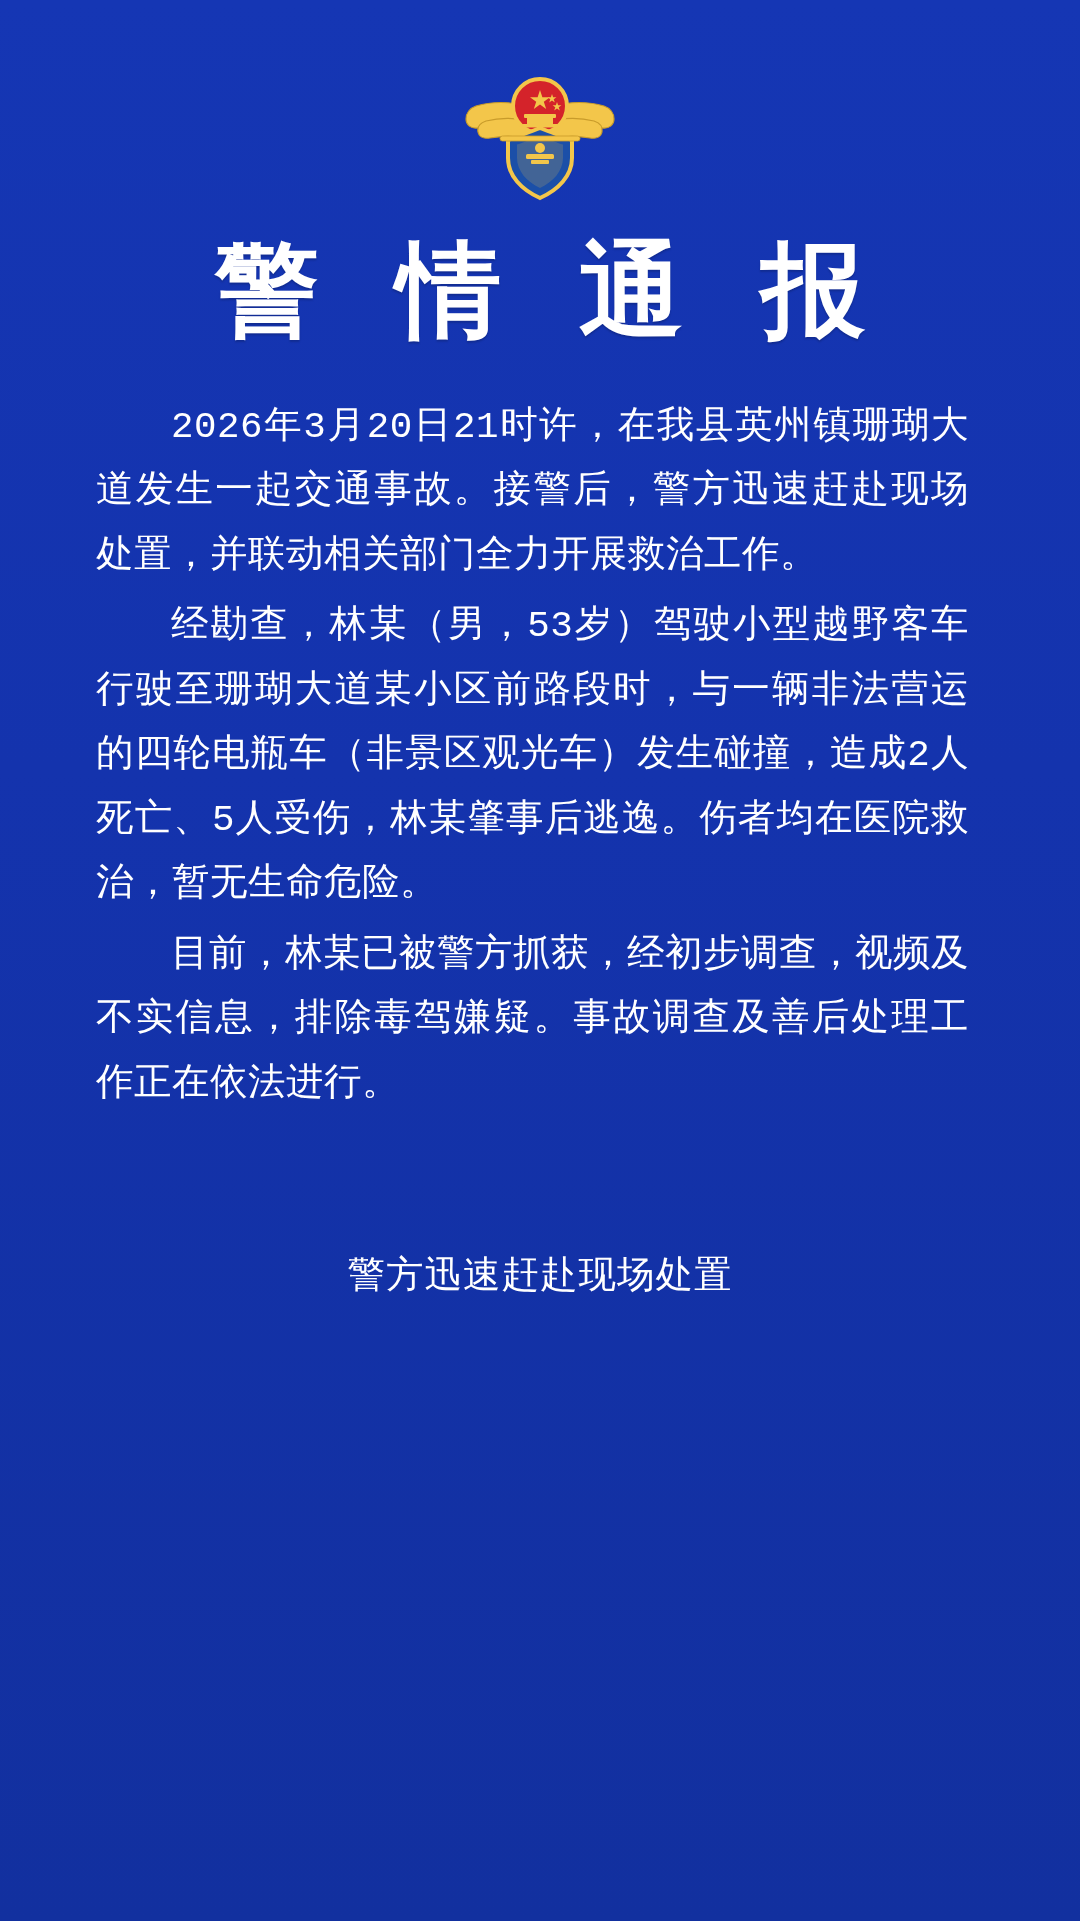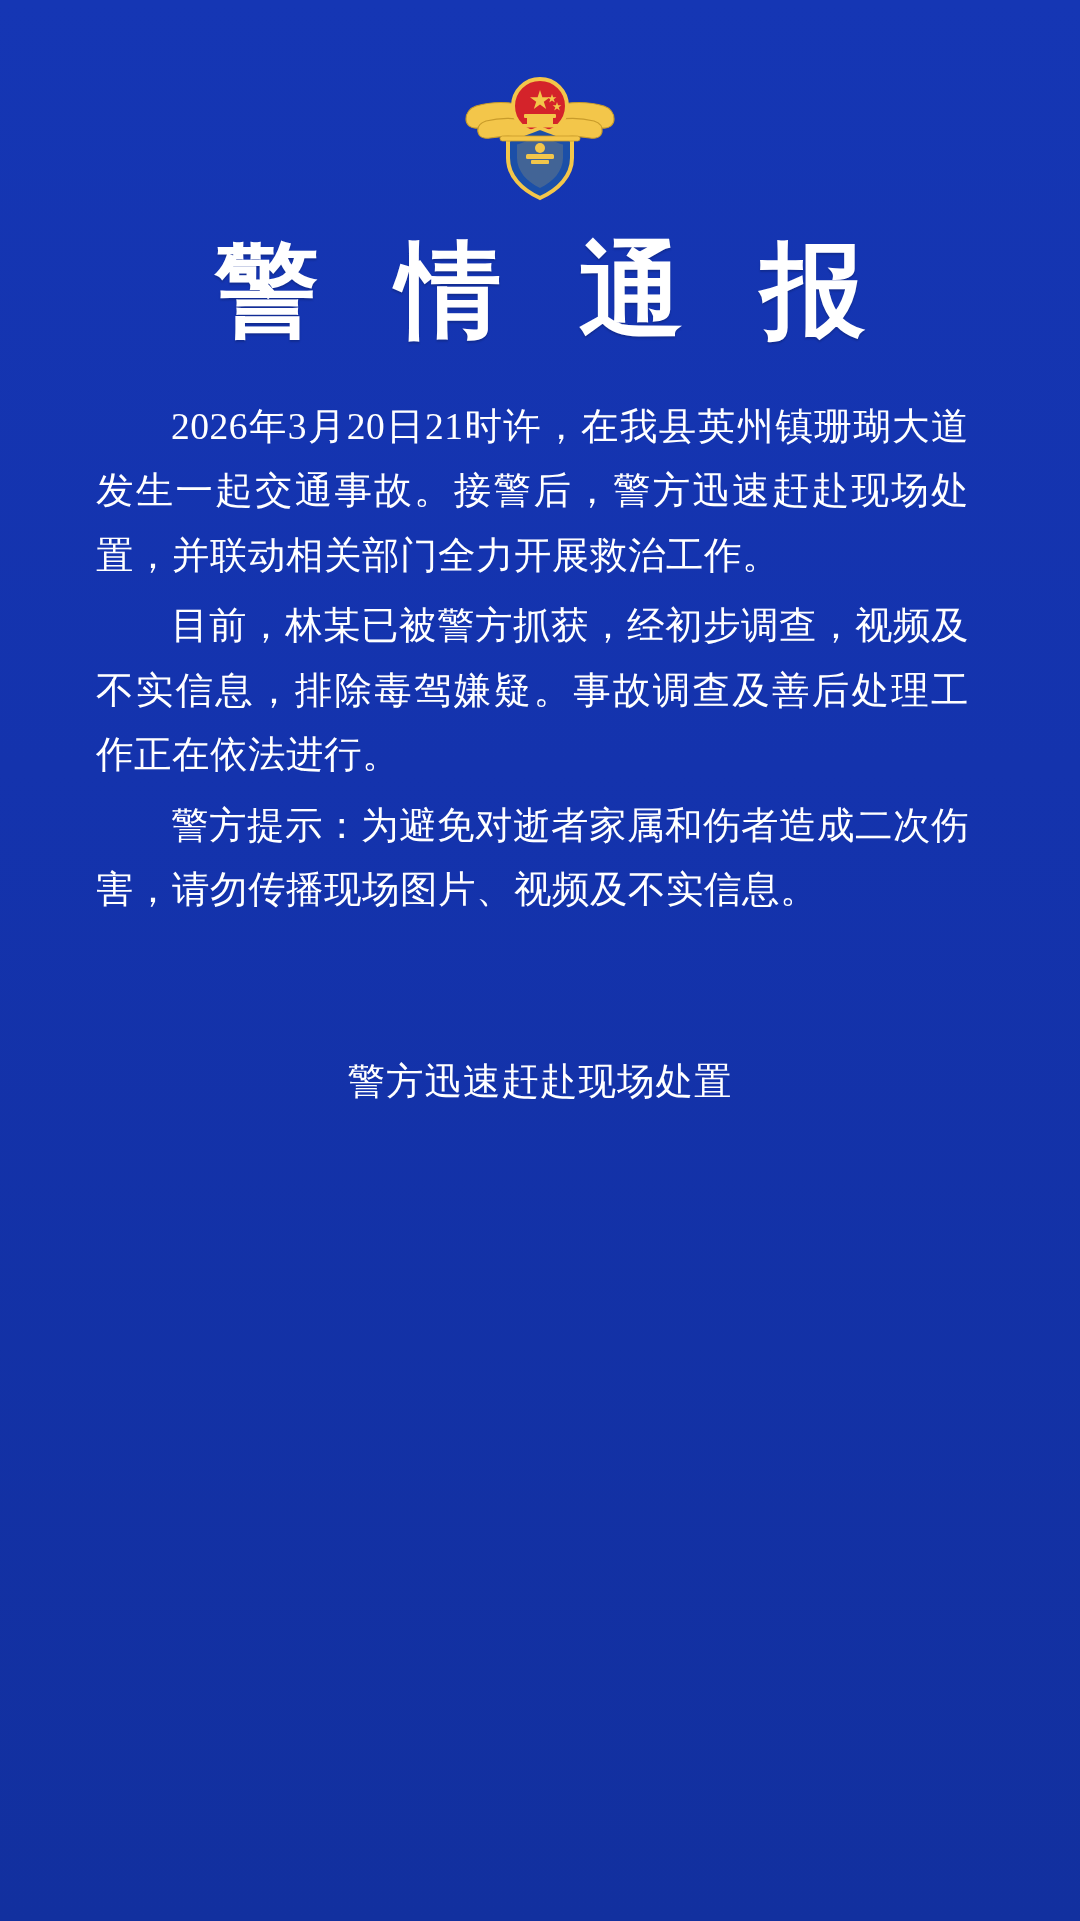--- a/index.html
+++ b/index.html
@@ -56,20 +56,21 @@
     width: 100%;
     font-size: 37.5px;
     line-height: 1.72;
     text-align: justify;
     text-justify: inter-ideograph;
     letter-spacing: 0.5px;
   }
   .body-text p {
     margin: 0 15px 6px 0;
     text-indent: 2em;
+    font-family: Liberation Mono, monospace;
   }
 
   
   .signature {
     width: 100%;
     margin-top: 118px;
     text-align: center;
     font-size: 37.5px;
     line-height: 1.85;
   }
@@ -118,22 +119,22 @@
       </g>
 
       <rect x="40" y="64" width="80" height="5" rx="2.5" fill="#f3c64a" stroke="#c89b2a" stroke-width="0.8"></rect>
     </svg>
   </div>
 
   <div class="title">警 情 通 报</div>
 
   <div class="body-text">
     <p>2026年3月20日21时许，在我县英州镇珊瑚大道发生一起交通事故。接警后，警方迅速赶赴现场处置，并联动相关部门全力开展救治工作。</p>
+    <p>经勘查，林某（男，53岁）驾驶小型越野客车行驶至珊瑚大道某小区前路段时，与一辆非法营运的四轮电瓶车（非景区观光车）发生碰撞，造成2人死亡、5人受伤，林某肇事后逃逸。伤者均在医院救治，暂无生命危险。</p>
     <p>目前，林某已被警方抓获，经初步调查，视频及不实信息，排除毒驾嫌疑。事故调查及善后处理工作正在依法进行。</p>
-    <p>警方提示：为避免对逝者家属和伤者造成二次伤害，请勿传播现场图片、视频及不实信息。</p>
   </div>
 
   <div class="signature">
     <span class="sig-line sig-org">警方迅速赶赴现场处置</span>
   </div>
 
   <div class="spacer"></div>
 </div>
 
 </body></html>

